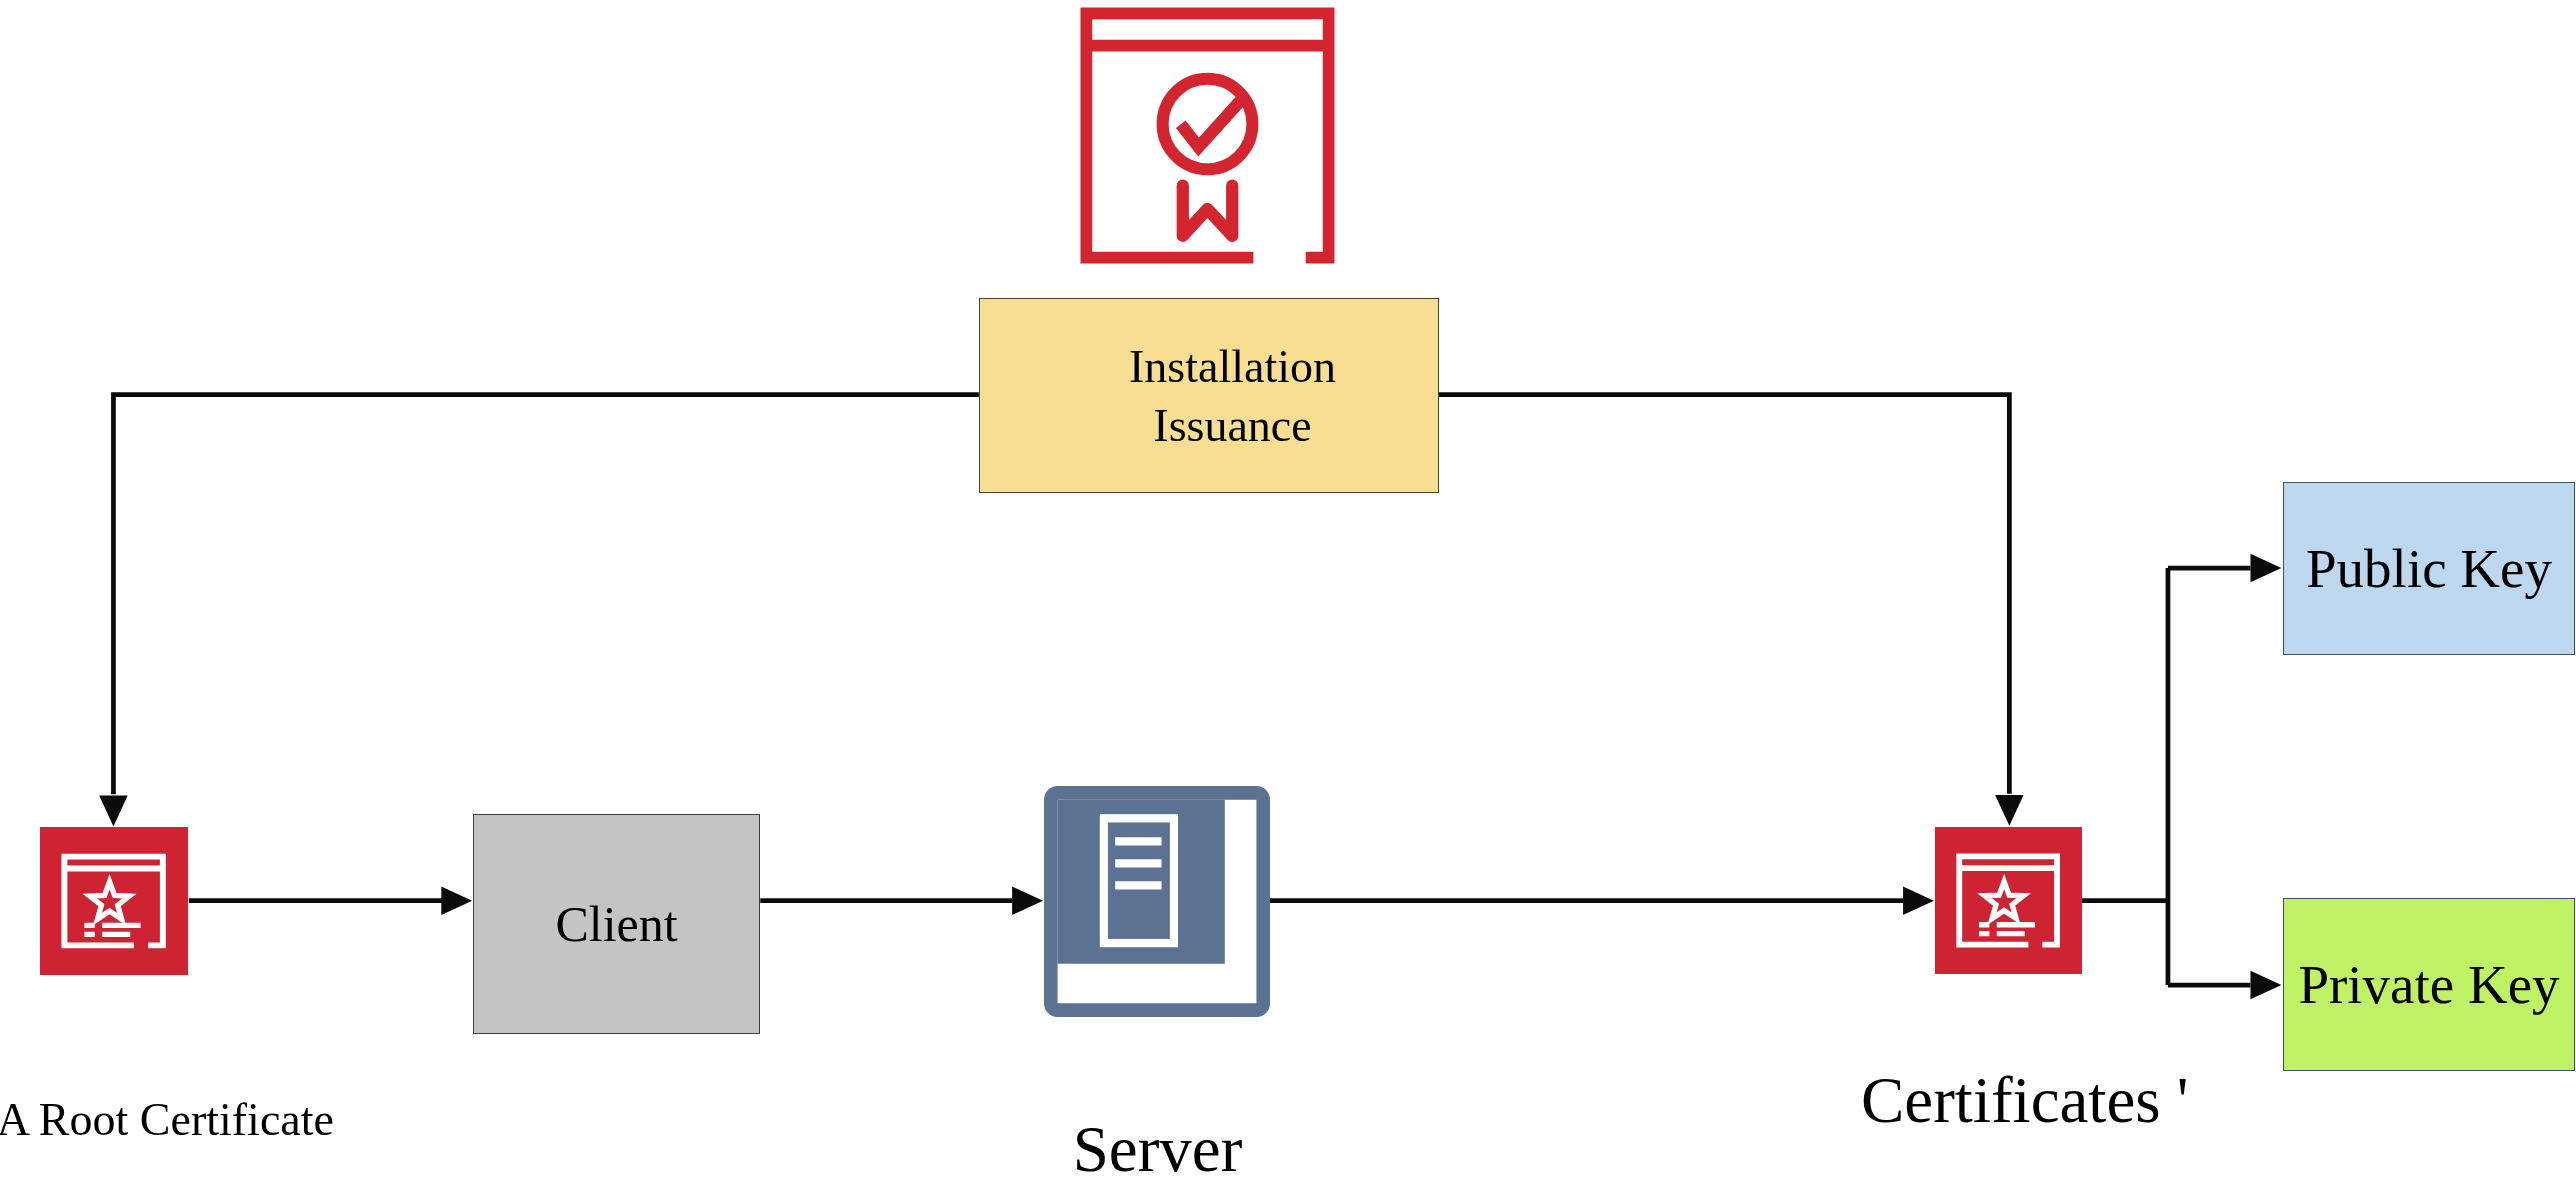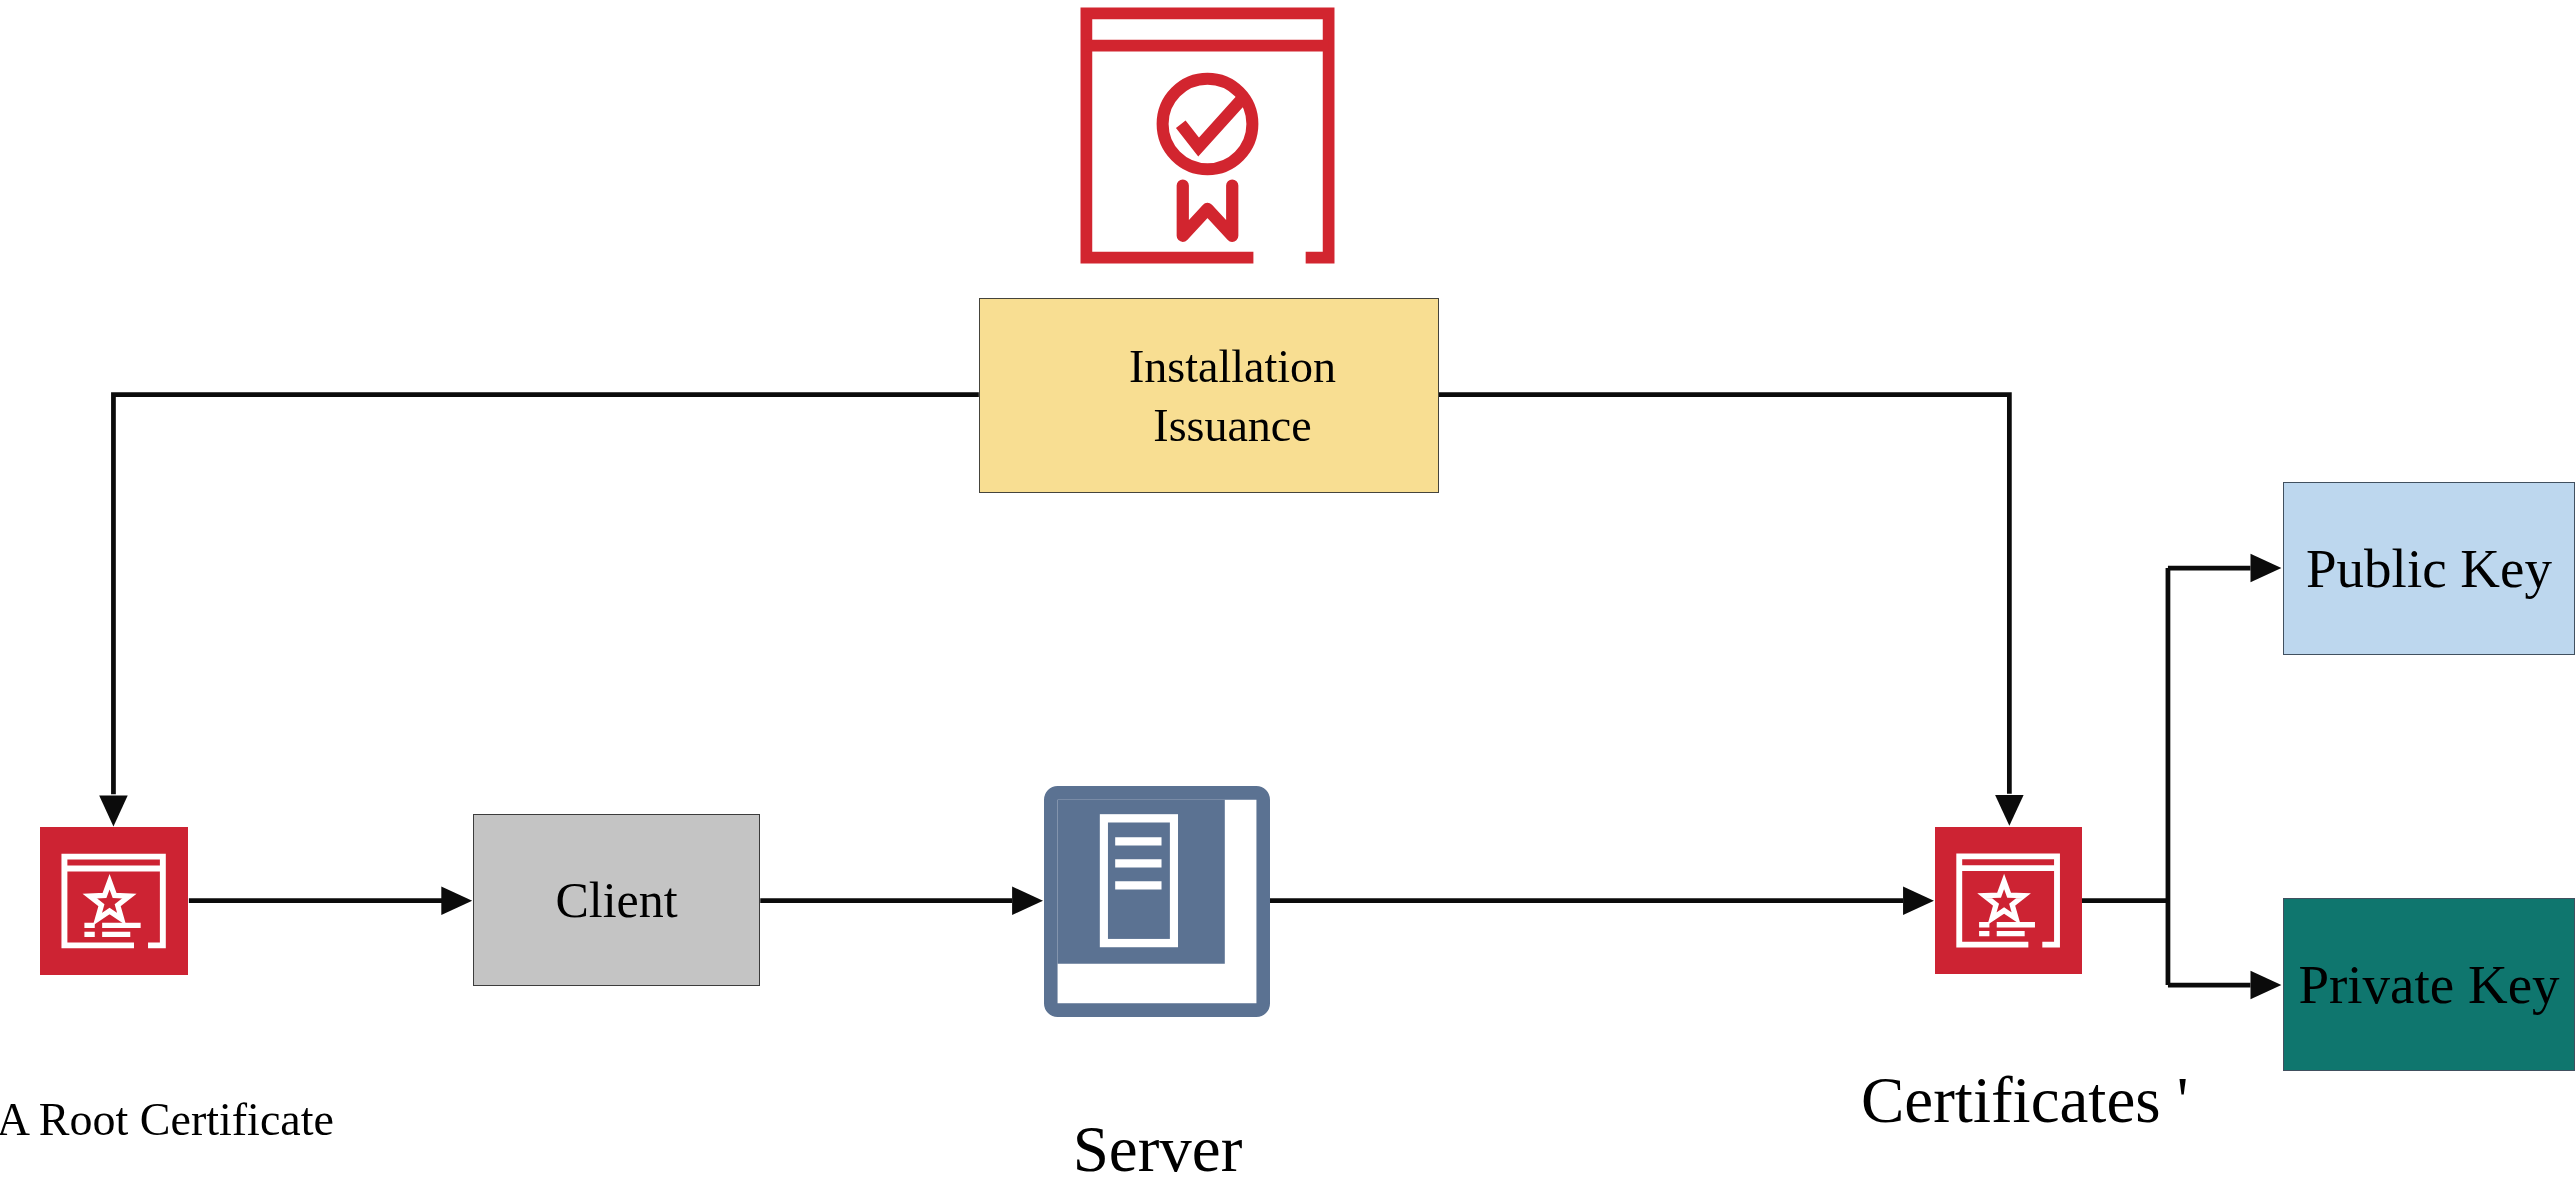--- a/index.html
+++ b/index.html
@@ -23,21 +23,21 @@
     justify-content: center;
     text-align: center;
   }
   .node span { display: block; white-space: nowrap; }
   .box-installation {
     left: 979px; top: 298px; width: 460px; height: 195px;
     border: 1.8px solid #45443c;
     font-size: 46px; line-height: 59px;
   }
   .box-client {
-    left: 473px; top: 814px; width: 287px; height: 172px;
+    left: 473px; top: 814px; width: 287px; height: 220px;
     border: 1.8px solid #3c3c3c;
     font-size: 50px;
   }
   .box-key {
     left: 2283px; width: 292px; height: 173px;
     border: 1.8px solid #41505f;
     font-size: 55px;
   }
   .box-public-key  { top: 482px; }
   .box-private-key { top: 898px; }
@@ -125,21 +125,21 @@
   </div>
 
   <div class="node box-client" style="background-color: rgb(196, 196, 196);">
     <span>Client</span>
   </div>
 
   <div class="node box-key box-public-key" style="background-color: rgb(189, 215, 238);">
     <span>Public Key</span>
   </div>
 
-  <div class="node box-key box-private-key" style="background-color: #0f766e;">
+  <div class="node box-key box-private-key" style="background-color: #bef264;">
     <span>Private Key</span>
   </div>
 
   <div class="free-label label-ca-root">
     <span>CA Root</span>
     <span>Certificate</span>
   </div>
   <div class="free-label label-server">
     <span>Server</span>
   </div>

